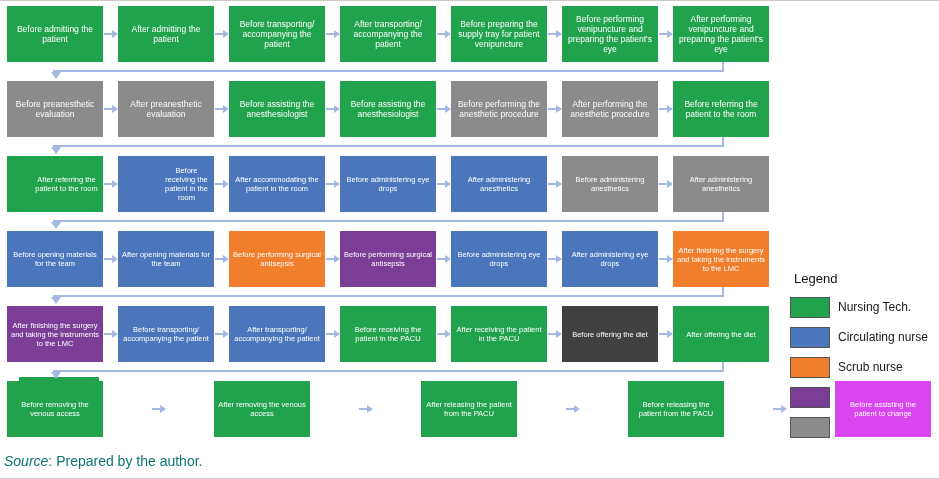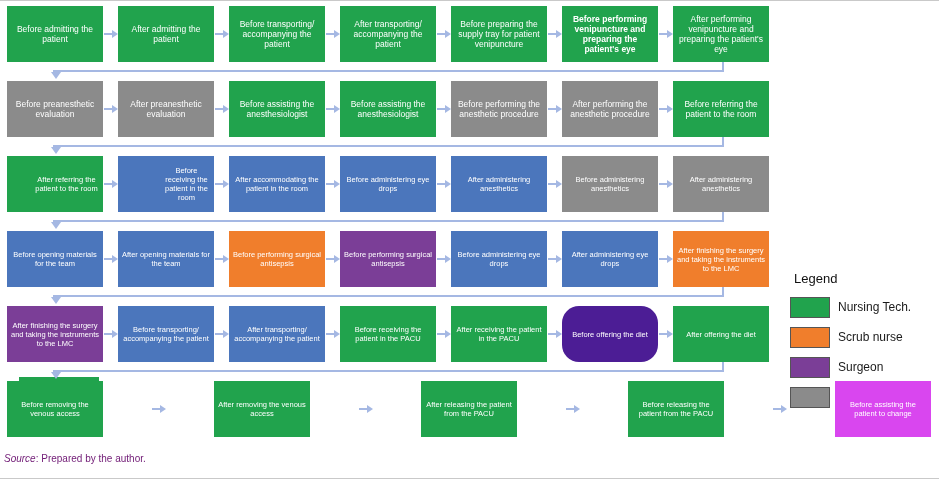--- a/index.html
+++ b/index.html
@@ -24,41 +24,41 @@
   .wrap-h{position:absolute;left:46px;width:671px;height:2px;background:var(--arrow);}
   .wrap-v{position:absolute;left:715px;width:2px;height:8px;background:var(--arrow);}
   .wrap-head{position:absolute;left:44px;width:0;height:0;
     border-top:7px solid var(--arrow);border-left:5px solid transparent;border-right:5px solid transparent;}
   .backbox{position:absolute;z-index:0;}
   .legend{position:absolute;left:790px;top:270px;width:148px;}
   .legend-title{font-size:13px;color:#111;margin:0 0 6px 4px;}
   .legend-item{display:flex;align-items:center;height:30px;}
   .legend-swatch{width:40px;height:21px;border:1px solid #555;box-sizing:border-box;margin-right:8px;flex:0 0 40px;}
   .legend-label{font-size:12px;color:#1a1a1a;white-space:nowrap;}
-  .source-note{position:absolute;left:4px;top:452px;font-size:10px;color:#701a75;}
+  .source-note{position:absolute;left:4px;top:452px;font-size:14px;color:#0f766e;}
   .source-note .src-label{font-style:italic;}
 </style>
 </head>
 <body>
 
 <div class="stage">
   <div id="flow">
       <div class="backbox" style="left: 12px; top: 371px; width: 80px; height: 12px; background: rgb(33, 163, 77);"></div>
       <div class="flow-row row-lg" style="top: 0px;">
         <div class="flow-box" style="background: rgb(33, 163, 77);">Before admitting the patient</div>
         <div class="harrow"></div>
         <div class="flow-box" style="background: rgb(33, 163, 77);">After admitting the patient</div>
         <div class="harrow"></div>
         <div class="flow-box" style="background: rgb(33, 163, 77);">Before transporting/ accompanying the patient</div>
         <div class="harrow"></div>
         <div class="flow-box" style="background: rgb(33, 163, 77);">After transporting/ accompanying the patient</div>
         <div class="harrow"></div>
         <div class="flow-box" style="background: rgb(33, 163, 77);">Before preparing the supply tray for patient venipuncture</div>
         <div class="harrow"></div>
-        <div class="flow-box" style="background: rgb(33, 163, 77); font-weight: bold;">Before performing venipuncture and preparing the patient's eye</div>
+        <div class="flow-box" style="background: rgb(33, 163, 77);">Before performing venipuncture and preparing the patient's eye</div>
         <div class="harrow"></div>
         <div class="flow-box" style="background: rgb(33, 163, 77);">After performing venipuncture and preparing the patient's eye</div>
       </div>
       <div class="wrap-h" style="top: 64px;"></div>
       <div class="wrap-v" style="top: 56px;"></div>
       <div class="wrap-head" style="top: 66px;"></div>
       <div class="flow-row row-lg" style="top: 75px;">
         <div class="flow-box" style="background: rgb(139, 139, 139);">Before preanesthetic evaluation</div>
         <div class="harrow"></div>
         <div class="flow-box" style="background: rgb(139, 139, 139);">After preanesthetic evaluation</div>
@@ -116,21 +116,21 @@
         <div class="flow-box" style="background: rgb(123, 62, 151);">After finishing the surgery and taking the instruments to the LMC</div>
         <div class="harrow"></div>
         <div class="flow-box" style="background: rgb(75, 118, 188);">Before transporting/ accompanying the patient</div>
         <div class="harrow"></div>
         <div class="flow-box" style="background: rgb(75, 118, 188);">After transporting/ accompanying the patient</div>
         <div class="harrow"></div>
         <div class="flow-box" style="background: rgb(33, 163, 77);">Before receiving the patient in the PACU</div>
         <div class="harrow"></div>
         <div class="flow-box" style="background: rgb(33, 163, 77);">After receiving the patient in the PACU</div>
         <div class="harrow"></div>
-        <div class="flow-box" style="background: #4c1d95; border-radius: 17px;">Before offering the diet</div>
+        <div class="flow-box" style="background: #404040;">Before offering the diet</div>
         <div class="harrow"></div>
         <div class="flow-box" style="background: rgb(33, 163, 77);">After offering the diet</div>
       </div>
       <div class="wrap-h" style="top: 364px;"></div>
       <div class="wrap-v" style="top: 356px;"></div>
       <div class="wrap-head" style="top: 366px;"></div>
       <div class="flow-row row-sm" style="top: 375px; gap: 48px;">
         <div class="flow-box" style="background: rgb(33, 163, 77);">Before removing the venous access</div>
         <div class="harrow"></div>
         <div class="flow-box" style="background: rgb(33, 163, 77);">After removing the venous access</div>
@@ -147,20 +147,24 @@
     </div>
 
   <div class="legend">
     <div class="legend-title">Legend</div>
     <div id="legend-items">
         <div class="legend-item">
           <div class="legend-swatch" style="background: rgb(33, 163, 77);"></div>
           <span class="legend-label">Nursing Tech.</span>
         </div>
         <div class="legend-item">
+          <div class="legend-swatch" style="background: rgb(75, 118, 188);"></div>
+          <span class="legend-label">Circulating nurse</span>
+        </div>
+        <div class="legend-item">
           <div class="legend-swatch" style="background: rgb(240, 126, 44);"></div>
           <span class="legend-label">Scrub nurse</span>
         </div>
         <div class="legend-item">
           <div class="legend-swatch" style="background: rgb(123, 62, 151);"></div>
           <span class="legend-label">Surgeon</span>
         </div>
         <div class="legend-item">
           <div class="legend-swatch" style="background: rgb(139, 139, 139);"></div>
           <span class="legend-label">Anesthesiologist</span>

